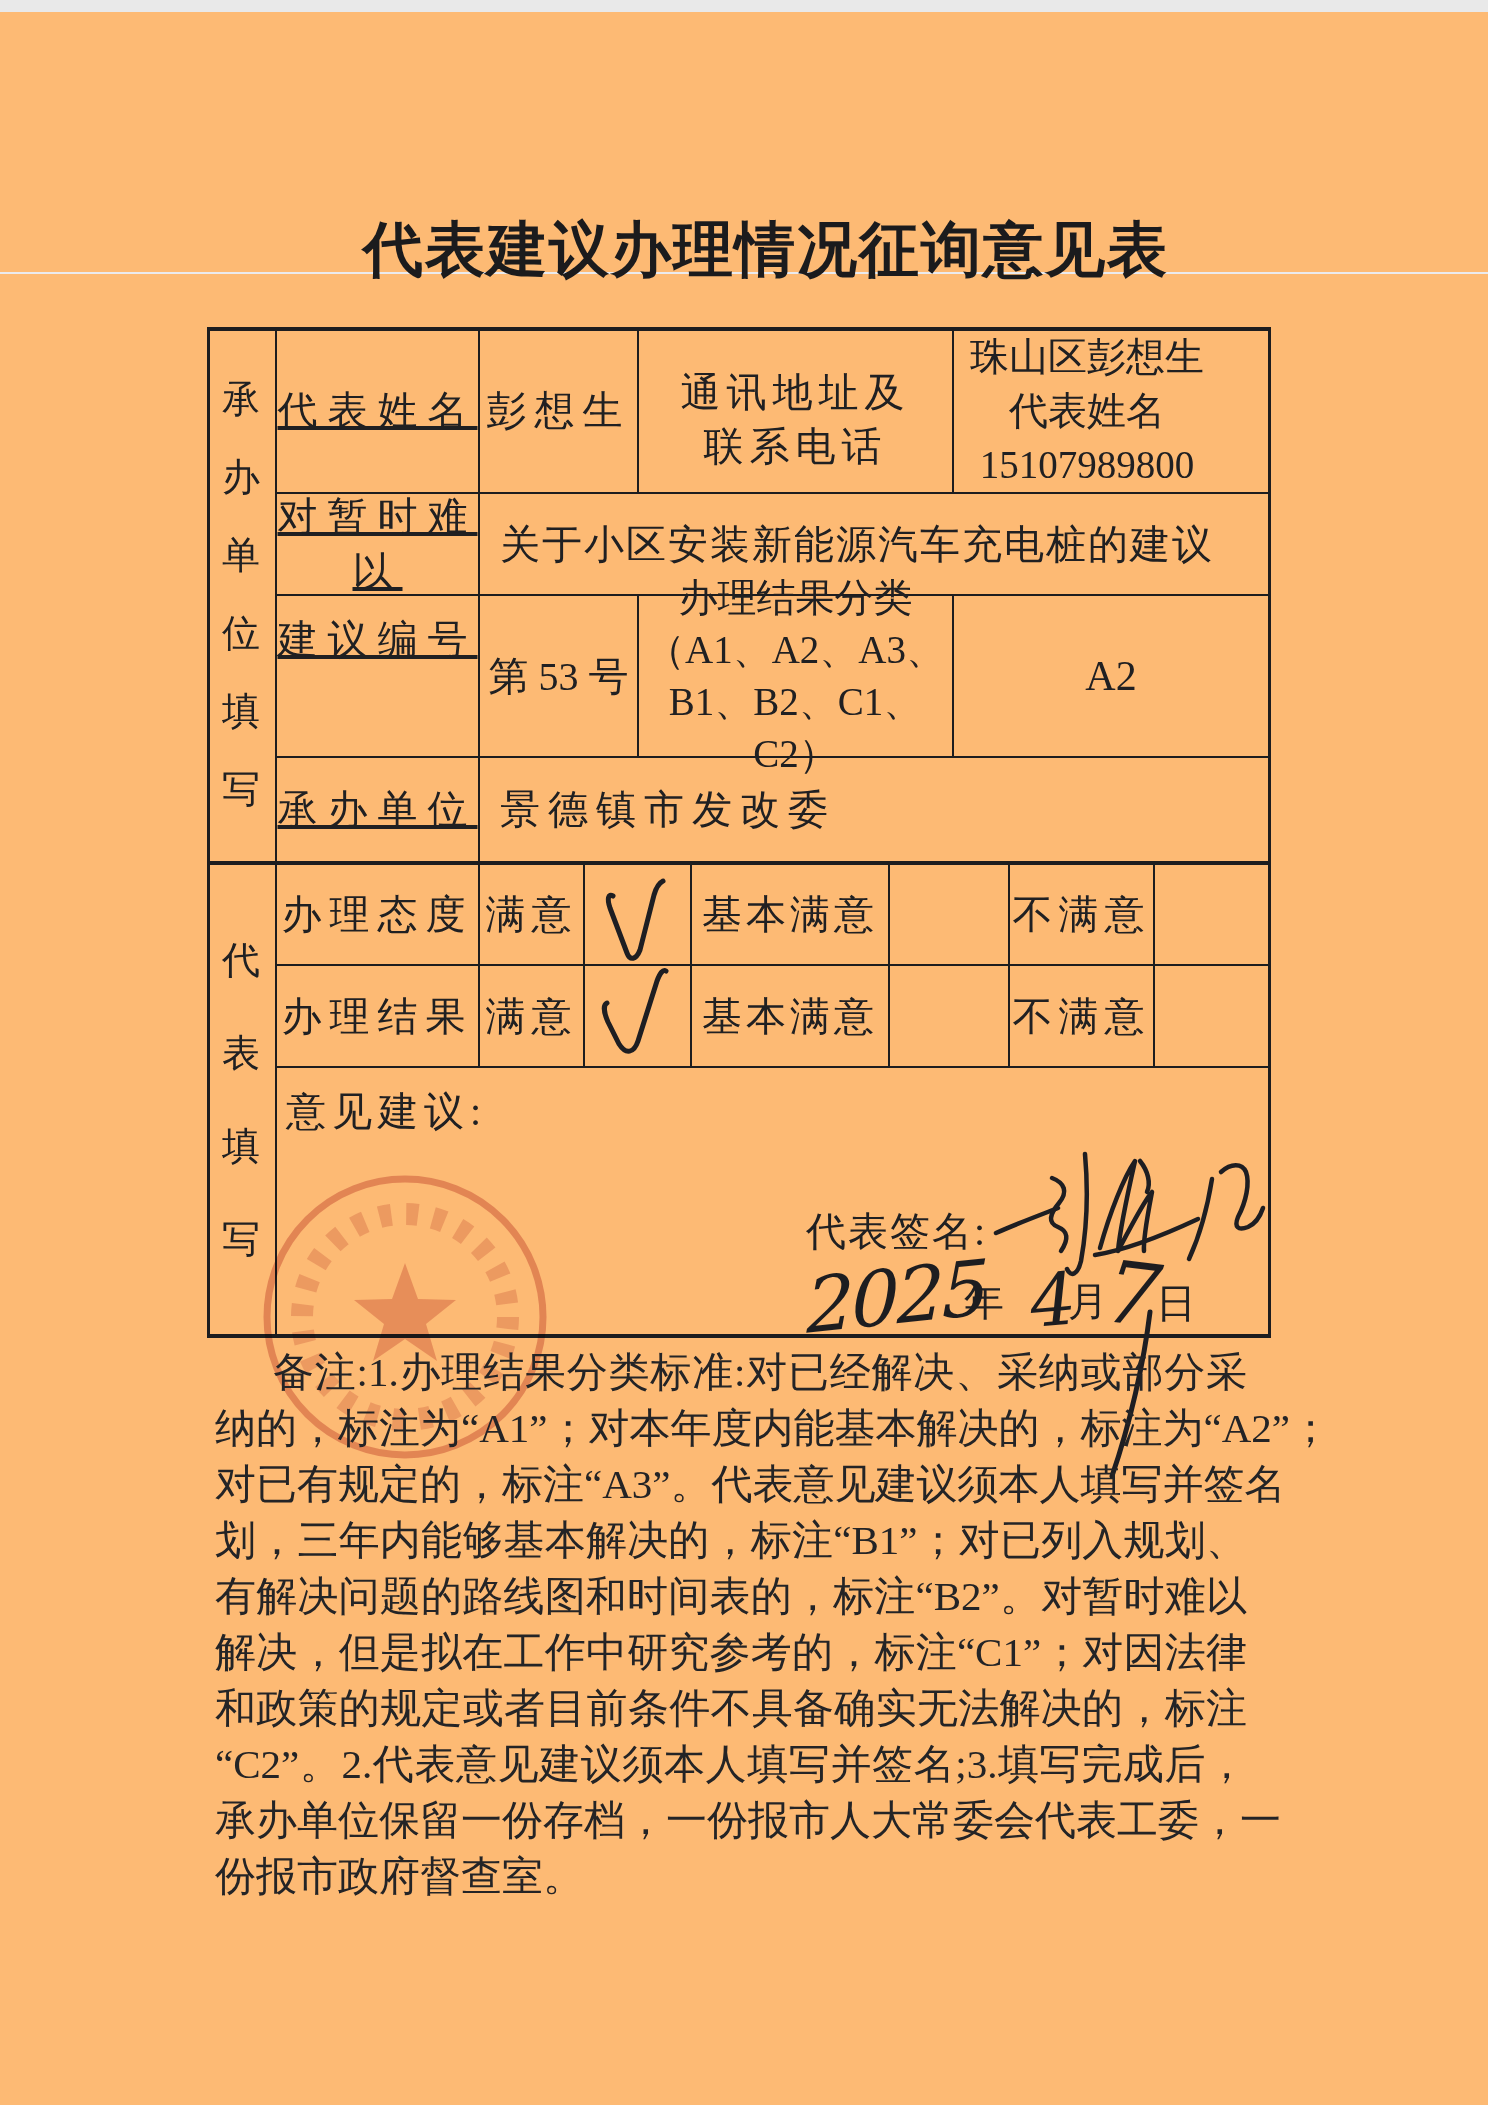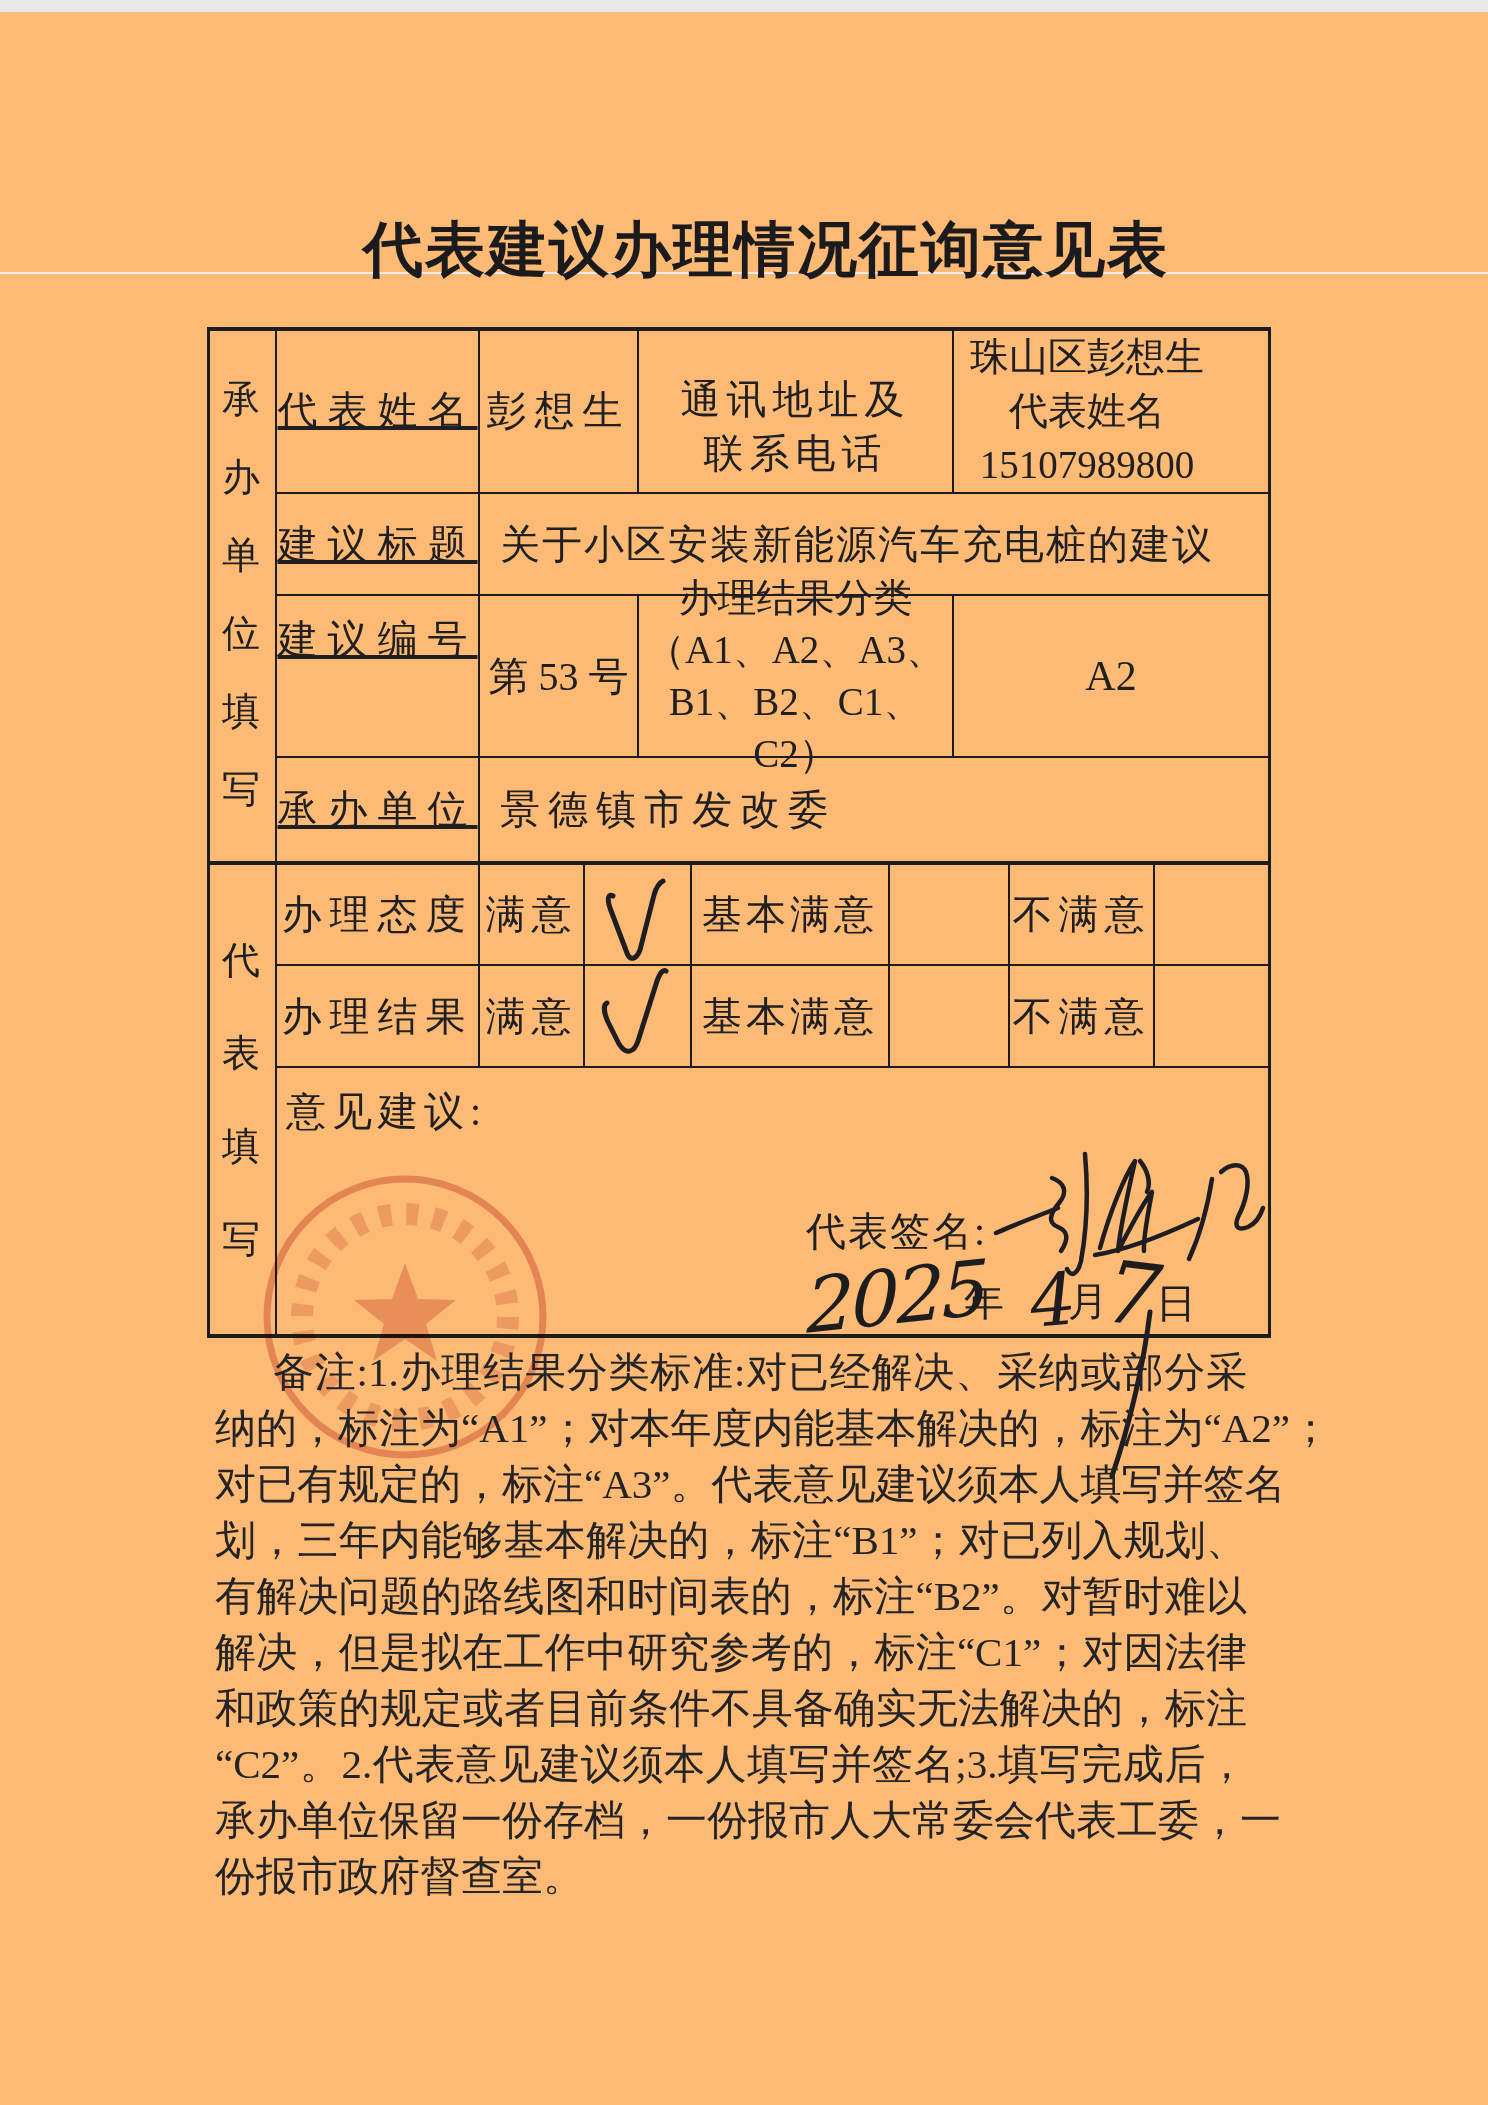--- a/index.html
+++ b/index.html
@@ -101,31 +101,31 @@
   </div>
   <div class="vlabel v-representative">
     <span>代</span>
     <span>表</span>
     <span>填</span>
     <span>写</span>
   </div>
 
   <div class="cell ls10" style="left:277px;top:317px;width:201px;height:163px;">代表姓名</div>
   <div class="cell ls8" style="left:480px;top:317px;width:157px;height:163px;">彭想生</div>
-  <div class="cell col lh54 ls6" style="left:639px;top:333px;width:313px;height:163px;align-items:center;">
+  <div class="cell col lh54 ls6" style="left:639px;top:326px;width:313px;height:163px;align-items:center;">
     <span>通讯地址及</span>
     <span>联系电话</span>
   </div>
   <div class="cell col lh54" style="left:954px;top:317px;width:266px;height:163px;font-size:39px;">
     <span>珠山区彭想生</span>
     <span>代表姓名</span>
     <span>15107989800</span>
   </div>
 
-  <div class="cell ls10" style="left:277px;top:482px;width:201px;height:100px;">建议标题</div>
+  <div class="cell ls10" style="left:277px;top:482px;width:201px;height:100px;">对暂时难以</div>
   <div class="cell left ls2" style="left:480px;top:482px;width:788px;height:100px;">关于小区安装新能源汽车充电桩的建议</div>
 
   <div class="cell ls10" style="left:277px;top:569px;width:201px;height:116px;">建议编号</div>
   <div class="cell" style="left:480px;top:584px;width:157px;height:160px;">第 53 号</div>
   <div class="cell col" style="left:639px;top:584px;width:313px;height:160px;font-size:39px;line-height:52px;">
     <span>办理结果分类</span>
     <span>（A1、A2、A3、</span>
     <span>B1、B2、C1、C2）</span>
   </div>
   <div class="cell" style="left:954px;top:584px;width:314px;height:160px;font-size:42px;">A2</div>

